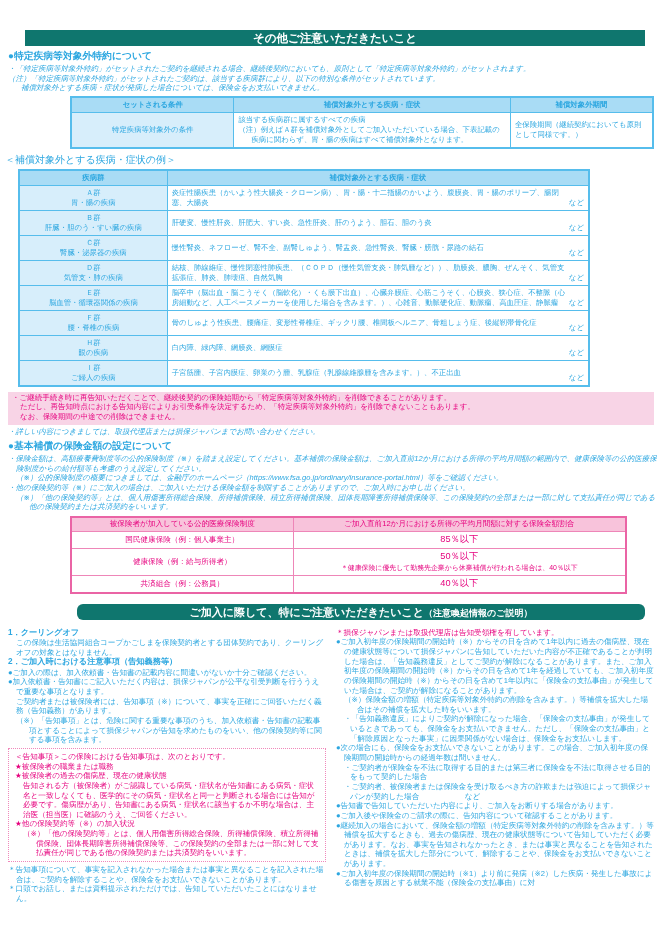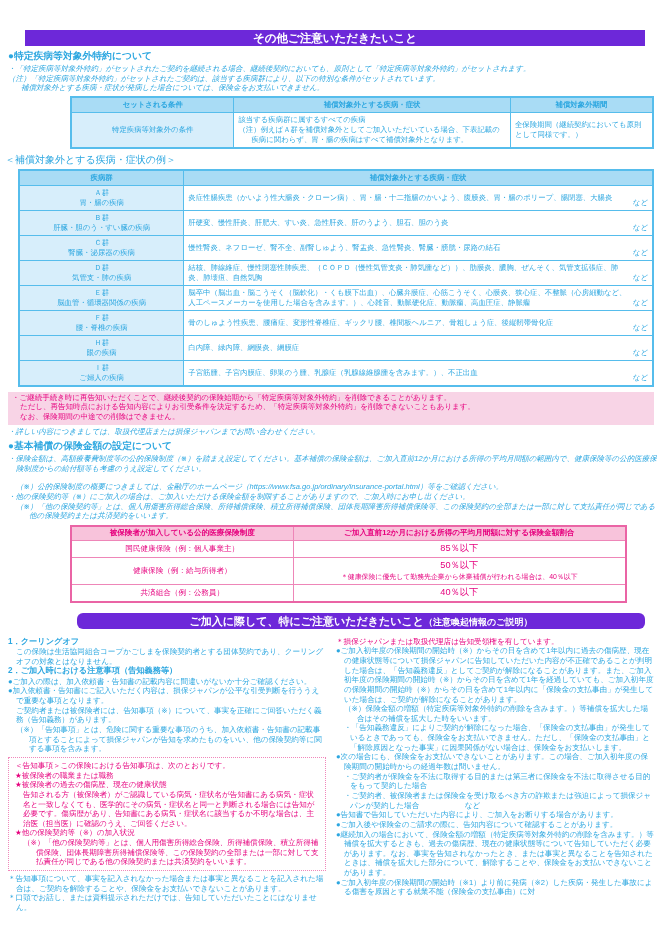--- a/index.html
+++ b/index.html
@@ -1,49 +1,49 @@
 <!DOCTYPE html>
 <html lang="ja"><head>
 <meta charset="utf-8">
 <style>
   html,body{margin:0;padding:0;background:#fff;}
   body{width:670px;height:948px;font-family:"Liberation Sans","DejaVu Sans",sans-serif;-webkit-font-smoothing:antialiased;}
   .page{position:relative;width:670px;height:948px;overflow:hidden;color:#2da7e0;}
-  .banner{background:#6d28d9;color:#fff;font-weight:bold;text-align:center;}
+  .banner{background:#0f766e;color:#fff;font-weight:bold;text-align:center;}
   .banner1{margin:30px 25px 0 25px;height:16px;line-height:16px;font-size:11.5px;}
   .banner2{margin:10px 25px 0 77px;height:16px;line-height:16px;font-size:11px;border-radius:6px;}
   .banner2 .sub{font-size:9px;font-weight:bold;}
   .sec-head{color:#2da7e0;font-weight:bold;font-size:9.8px;margin:4px 0 1px 8px;}
   .txt{font-size:7.5px;line-height:1.28;color:#2da7e0;}
   .blk{margin:0 8px;font-style:italic;}
   p{margin:0;}
   .h8{padding-left:8px;text-indent:-8px;}
   .h13{padding-left:13px;text-indent:-13px;}
   .ind8{padding-left:8px;}
   .ind13{padding-left:13px;}
   
   table{border-collapse:collapse;}
   .btable{border:2px solid #56bdec;color:#2da7e0;font-size:7.4px;}
   .btable th,.btable td{border:1px solid #56bdec;padding:2px 4px;vertical-align:middle;}
   .btable th{background:#a9dcf5;font-weight:bold;text-align:center;}
   .btable .keycell{background:#d7eefb;text-align:center;}
   .btable .ctr{text-align:center;}
   .t1{margin:3px 0 0 70px;width:584px;}
   .t1 .c1{width:28%;}.t1 .c2{width:47.5%;}.t1 .c3{width:24.5%;}
-  .t2{margin:2px 0 0 18px;width:636px;}
+  .t2{margin:2px 0 0 18px;width:572px;}
   .t2 .c1{width:26%;}
   .dcell{position:relative;padding-right:22px !important;}
   .etc{position:absolute;right:4px;bottom:2px;}
   .exlabel{font-size:10px;color:#2da7e0;margin:4px 0 0 5px;}
   
   .pinkbox{background:#f8d4e6;color:#e6007e;margin:5px 0 0 8px;padding:2px 4px;width:646px;box-sizing:border-box;font-family:Liberation Mono, monospace;}
   
   .ptable{border:2px solid #ea64a5;color:#e6007e;font-size:7.6px;margin:4px 0 0 70px;width:557px;}
   .ptable th,.ptable td{border:1px solid #ee86b8;padding:1.5px 4px;text-align:center;}
-  .ptable th{background:#f8c3db;font-weight:bold;font-size:7.6px;}
+  .ptable th{background:#f8c3db;font-weight:normal;font-size:7.6px;}
   .ptable .val{font-size:9.2px;}
   .ptable .c1{width:40%;}
   .ptable .note{font-size:6.9px;display:block;}
   
   .cols{display:flex;margin:8px 16px 0 8px;gap:10px;}
   .col{width:324px;font-size:7.6px;line-height:1.27;color:#2da7e0;}
   .num-head{font-weight:bold;font-size:8.2px;color:#2da7e0;}
   .magenta{color:#e6007e;}
   .dotbox{border:1px dotted #f087ba;color:#e6007e;padding:3px 4px 3px 6px;margin:3px 0;}
   .star{padding-left:8px;text-indent:-8px;}
@@ -152,21 +152,21 @@
     <p class="ind8">ただし、再告知時点における告知内容によりお引受条件を決定するため、「特定疾病等対象外特約」を削除できないこともあります。</p>
     <p class="ind8">なお、保険期間の中途での削除はできません。</p>
   </div>
   <div class="blk txt" style="margin-top:2px;">
     <p class="h8">・詳しい内容につきましては、取扱代理店または損保ジャパンまでお問い合わせください。</p>
   </div>
 
   <div class="sec-head">●基本補償の保険金額の設定について</div>
   <div class="blk txt">
     <p class="h8">・保険金額は、高額療養費制度等の公的保険制度（※）を踏まえ設定してください。基本補償の保険金額は、ご加入直前12か月における所得の平均月間額の範囲内で、健康保険等の公的医療保険制度からの給付額等も考慮のうえ設定してください。</p>
-    <p class="h13" style="padding-left:21px;text-indent:-13px;margin-top:9px;">（※）公的保険制度の概要につきましては、金融庁のホームページ（https://www.fsa.go.jp/ordinary/insurance-portal.html）等をご確認ください。</p>
+    <p class="h13" style="padding-left:21px;text-indent:-13px;">（※）公的保険制度の概要につきましては、金融庁のホームページ（https://www.fsa.go.jp/ordinary/insurance-portal.html）等をご確認ください。</p>
     <p class="h8">・他の保険契約等（※）にご加入の場合は、ご加入いただける保険金額を制限することがありますので、ご加入時にお申し出ください。</p>
     <p class="h13" style="padding-left:21px;text-indent:-13px;">（※）「他の保険契約等」とは、個人用傷害所得総合保険、所得補償保険、積立所得補償保険、団体長期障害所得補償保険等、この保険契約の全部または一部に対して支払責任が同じである他の保険契約または共済契約をいいます。</p>
   </div>
 
   <table class="ptable">
     <tbody>
         <tr>
       <th class="c1">被保険者が加入している公的医療保険制度</th>
       <th>ご加入直前12か月における所得の平均月間額に対する保険金額割合</th>
     </tr>

